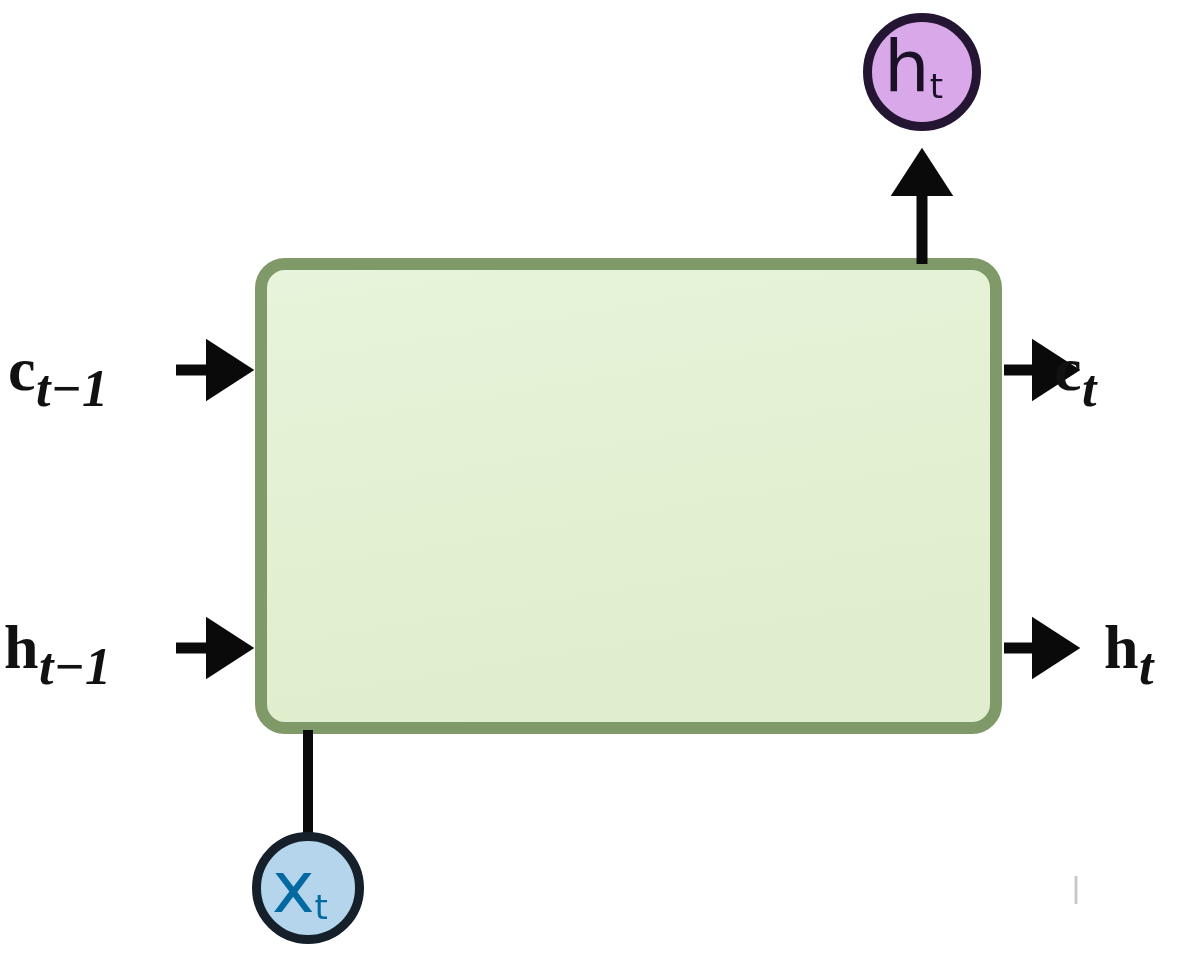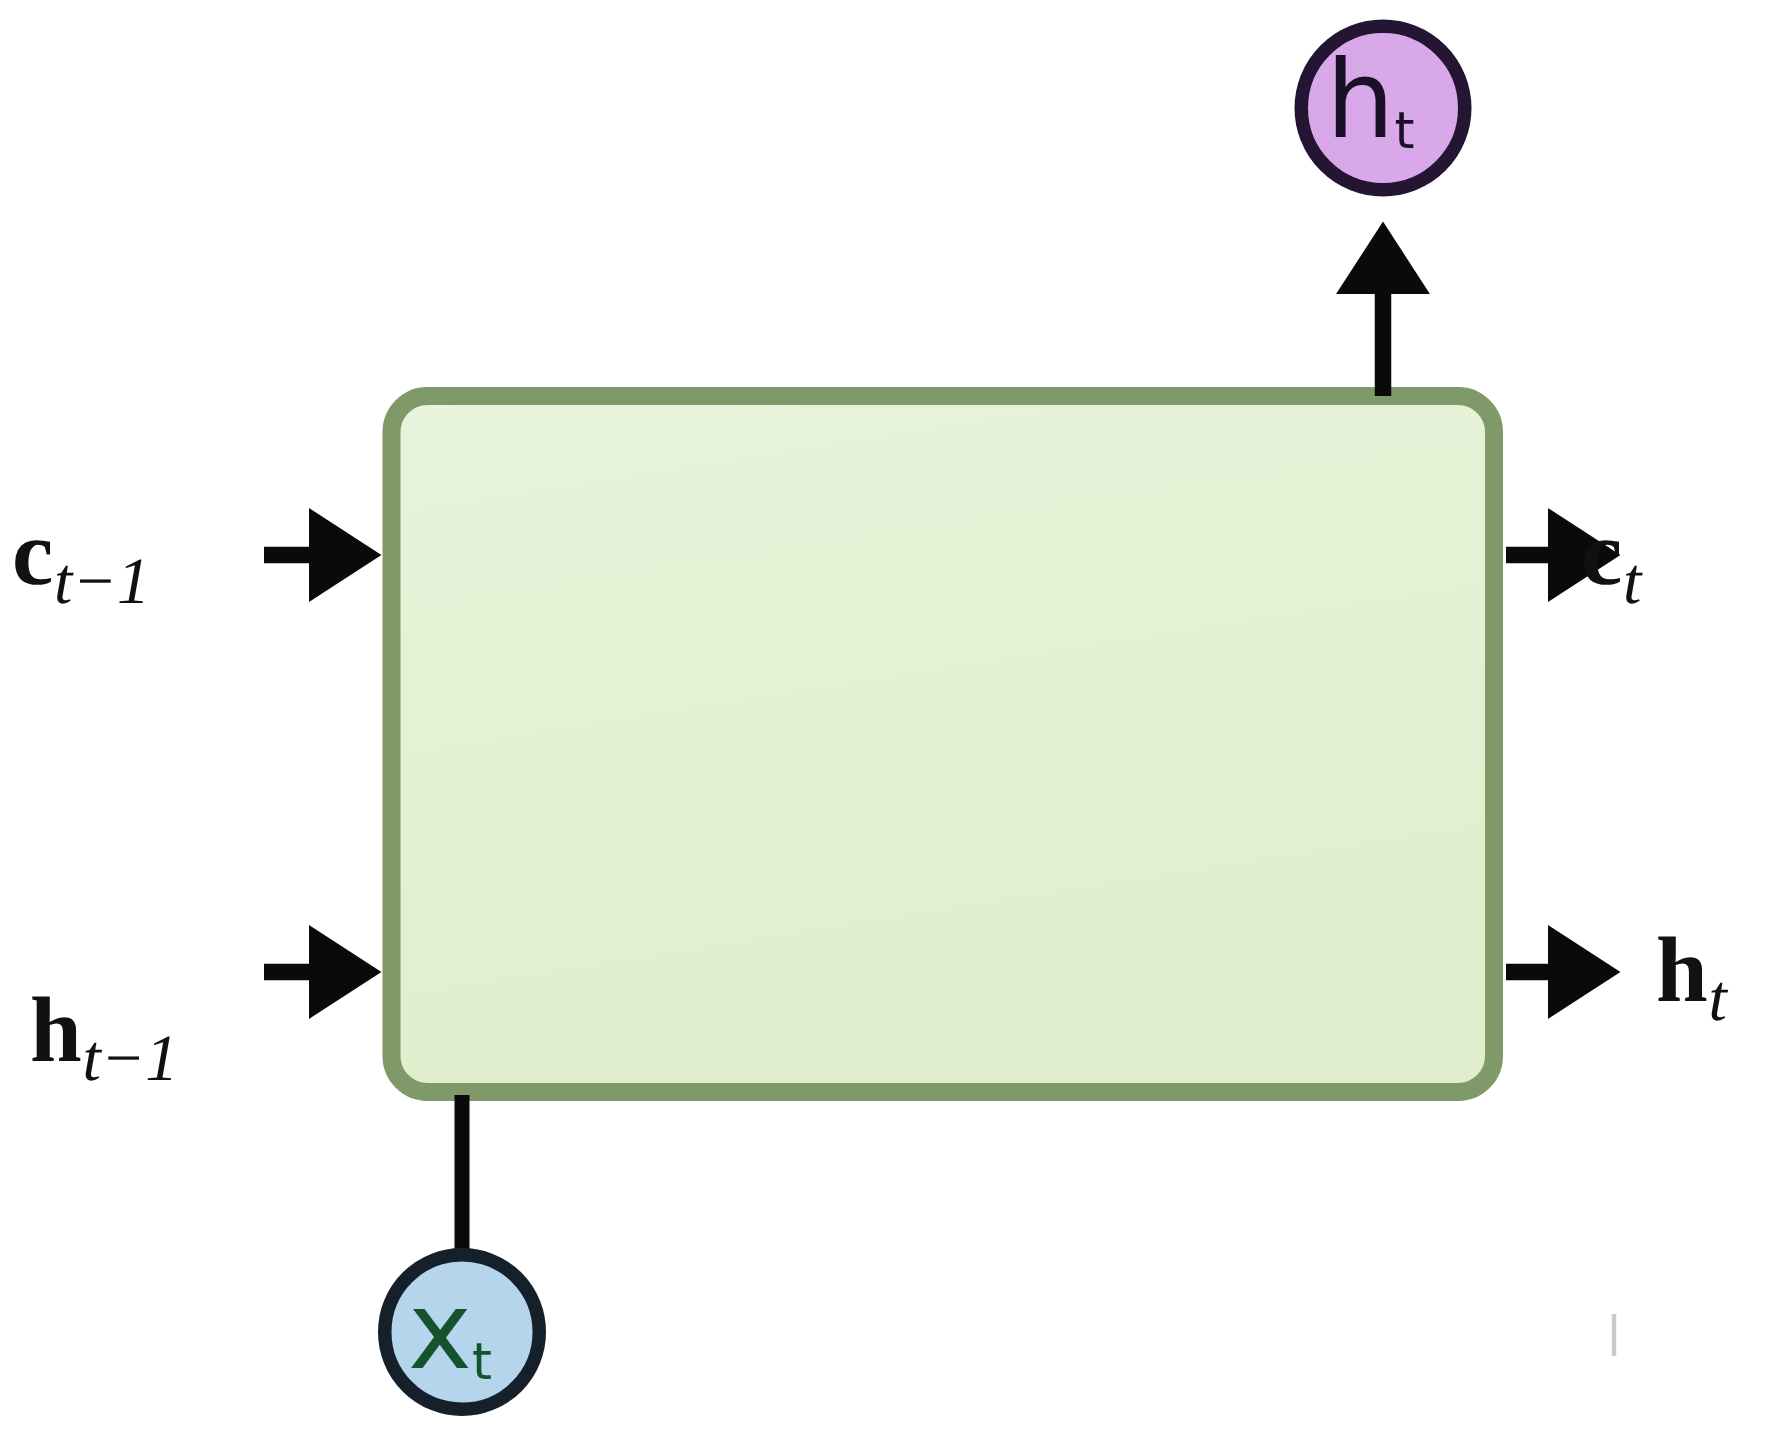--- a/index.html
+++ b/index.html
@@ -36,27 +36,27 @@
     user-select: none;
   }
   .mathlabel .base {
     font-weight: bold;
     font-style: normal;
     font-size: 62px;
     letter-spacing: 0.5px;
   }
   .mathlabel .sub {
     font-style: italic;
-    font-weight: normal;
-    font-size: 44px;
+    font-weight: bold;
+    font-size: 52px;
     vertical-align: -0.30em;
     letter-spacing: 0px;
   }
   #label-c-prev { left: 8px;   top: 338px; }
-  #label-h-prev { left: 20px;   top: 616px; margin-top: 40px; }
+  #label-h-prev { left: 4px;   top: 616px; }
   #label-c-out  { left: 1054px; top: 338px; }
   #label-h-out  { left: 1104px; top: 616px; }
 
   
   .node-label {
     position: absolute;
     font-family: "DejaVu Sans", "Liberation Sans", sans-serif;
     color: #1a1028;
     white-space: nowrap;
     line-height: 1;
@@ -71,21 +71,21 @@
     font-weight: 400;
     vertical-align: -0.22em;
   }
   #label-ht-node {
     left: 884px;
     top: 30px;
   }
   #label-xt-node {
     left: 272px;
     top: 851px;
-    color: #14532d;
+    color: #0369a1;
   }
 </style>
 </head>
 <body>
 
 <div id="canvas">
 
   <svg id="diagram-svg" viewBox="0 0 1188 966" xmlns="http://www.w3.org/2000/svg">
 
     <defs>

